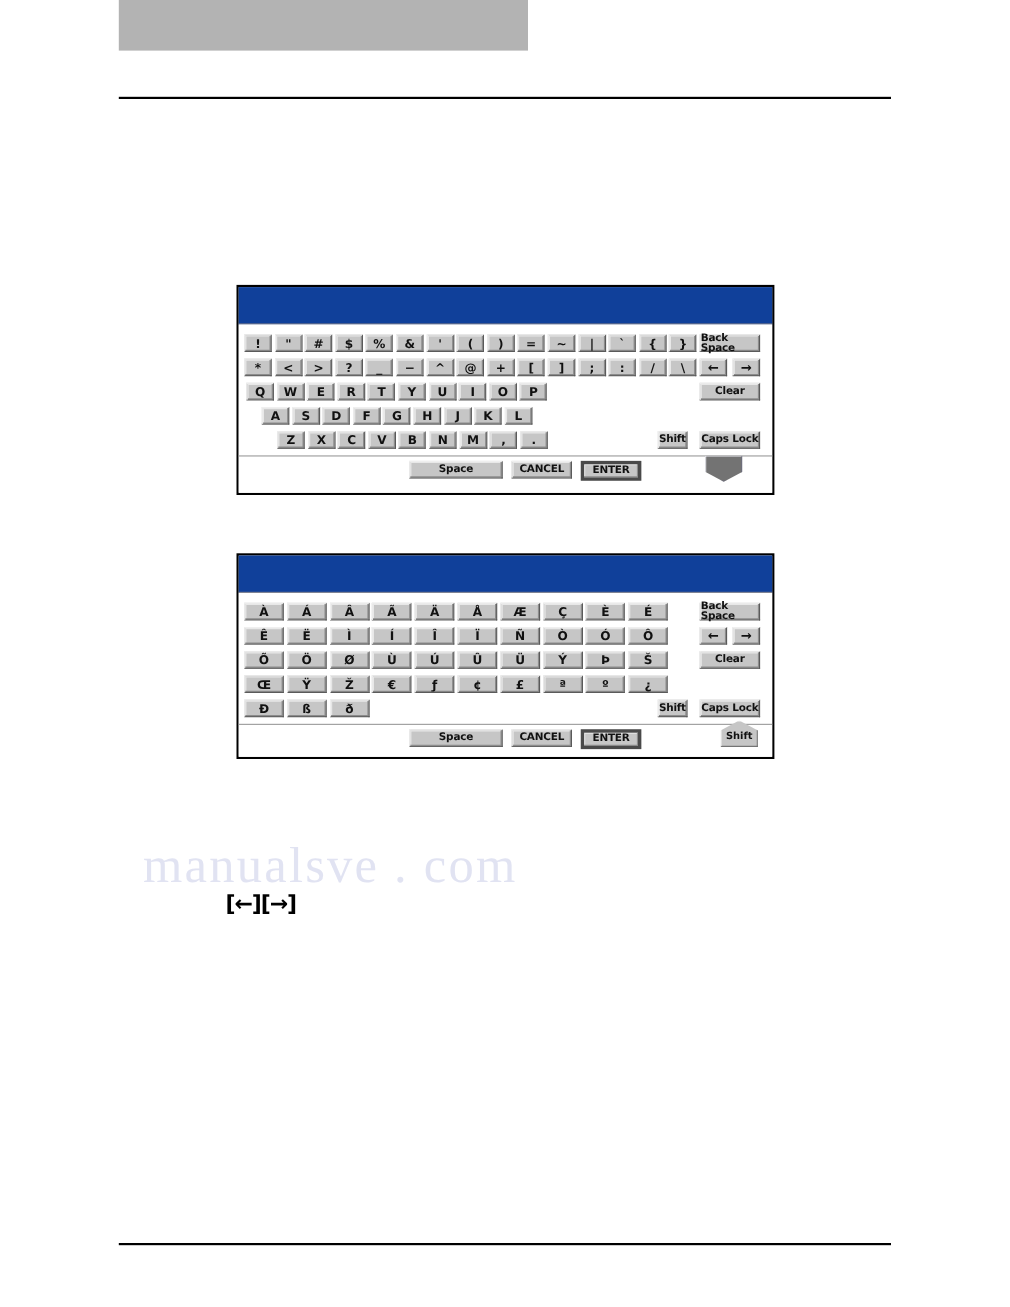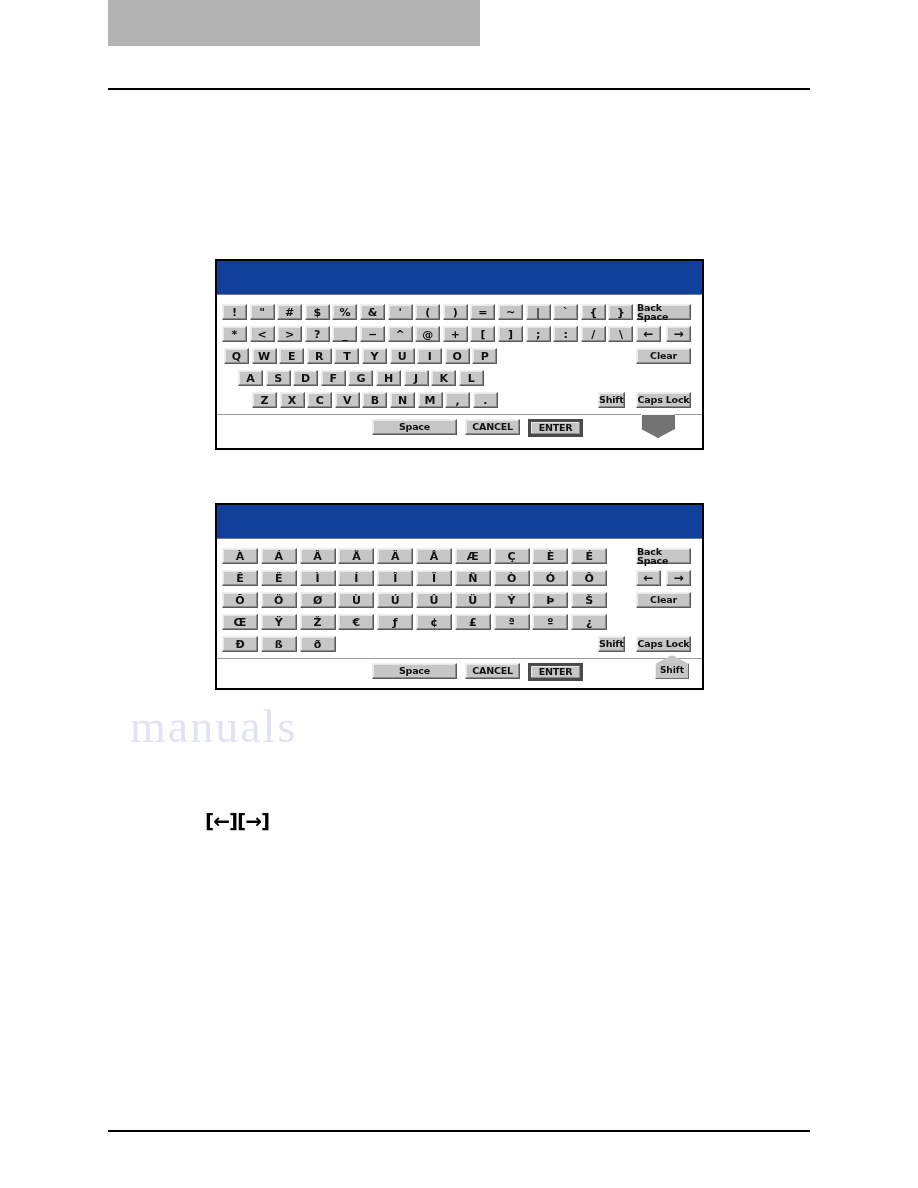--- a/index.html
+++ b/index.html
@@ -146,21 +146,21 @@
 <body>
 
 <div class="header-block"></div>
 <div class="header-rule"></div>
 <div class="footer-rule"></div>
 
 <div class="watermark">
   <div class="wm-text wm-a">c</div>
   <div class="wm-text wm-b">o</div>
   <div class="wm-text wm-c">m</div>
-  <div class="wm-text wm-d">manuals</div>
+  <div class="wm-text wm-e">manualsve . com</div>
 </div>
 
 <div class="kbd" id="kbd1">
   <div class="titlebar"></div>
   <div class="kbd-body" id="kbd1-body">
     <div class="sep" id="kbd1-sep" style="top: 119px;"></div>
   <div class="key ch" style="left: 5px; top: 9px; width: 25px; height: 16px;">!</div>
       <div class="key ch" style="left: 32.6px; top: 9px; width: 25px; height: 16px;">"</div>
       <div class="key ch" style="left: 60.2px; top: 9px; width: 25px; height: 16px;">#</div>
       <div class="key ch" style="left: 87.8px; top: 9px; width: 25px; height: 16px;">$</div>

